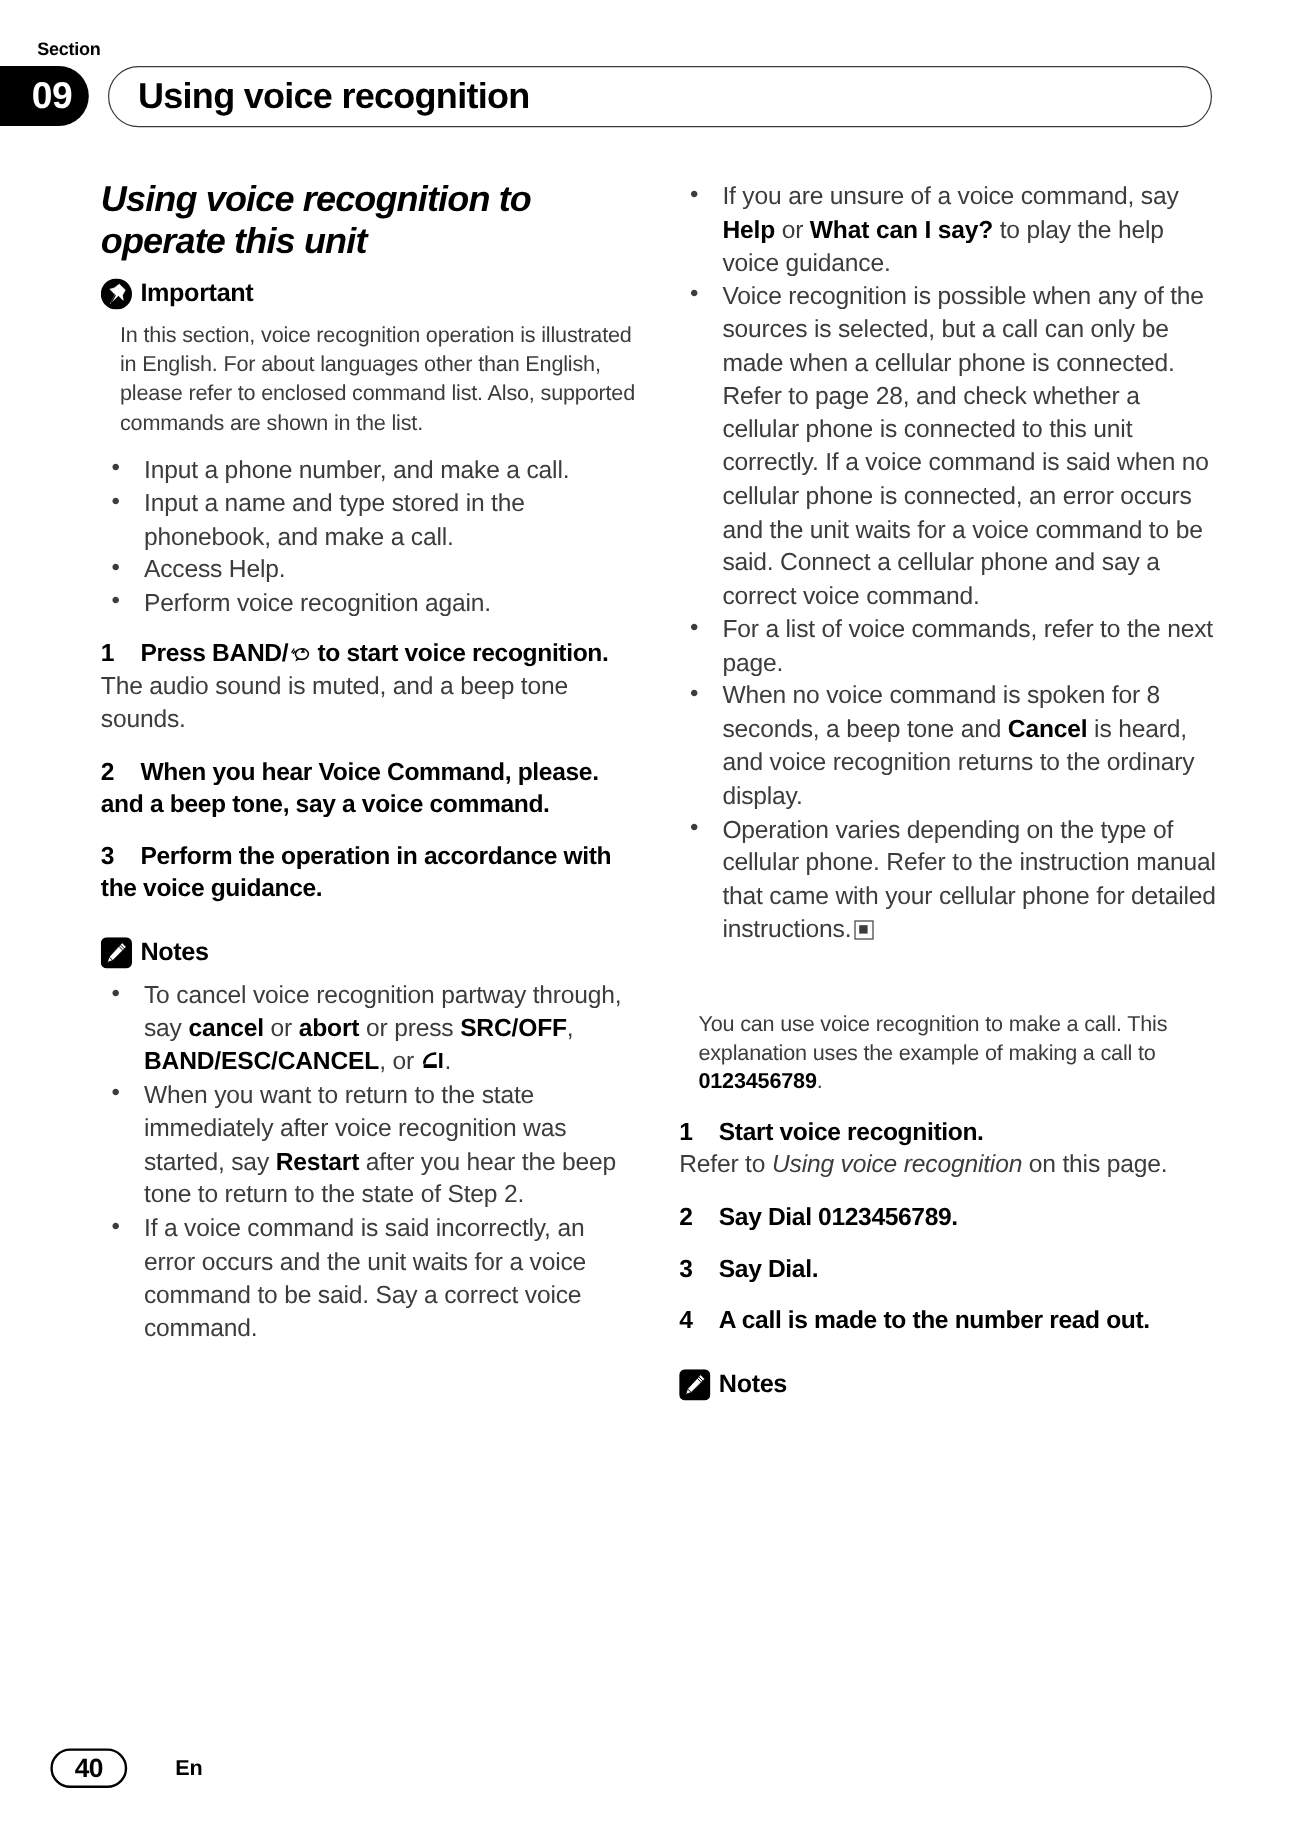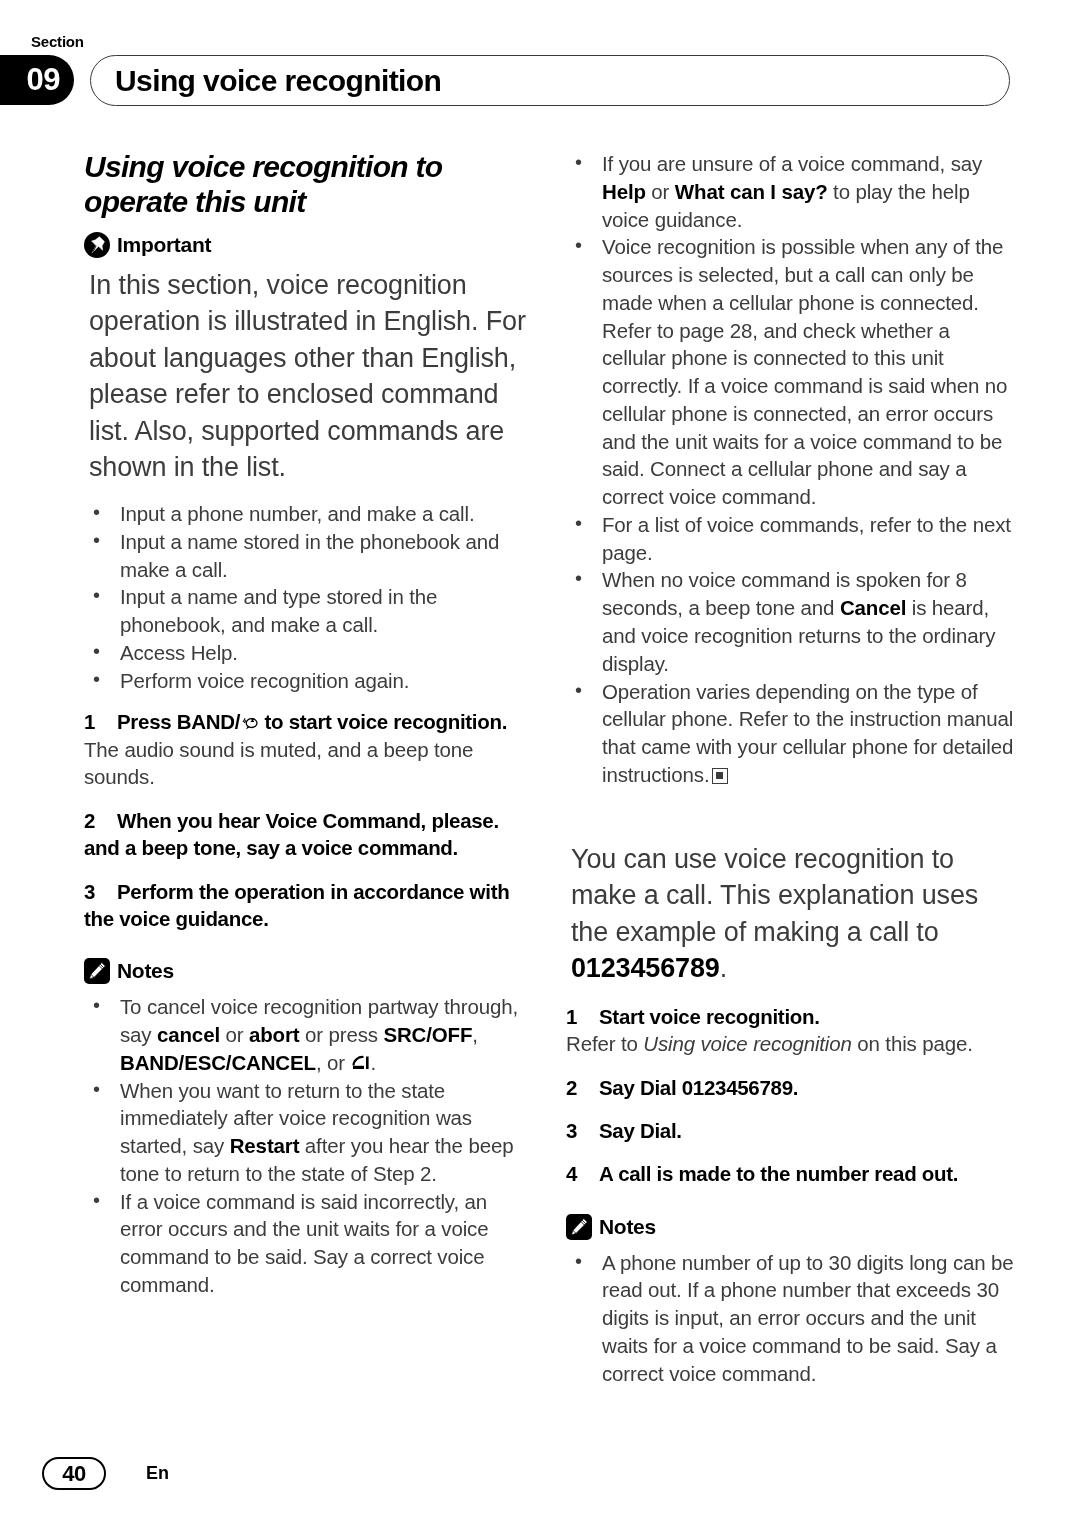--- a/index.html
+++ b/index.html
@@ -111,23 +111,23 @@
     color: #000;
   }
 
   .ic {
     flex: 0 0 auto;
     display: inline-block;
     line-height: 0;
   }
 
   p.body {
-    font-size: 27px;
+    font-size: 18px;
     line-height: 1.355;
-    margin: 0 0 14px 5px;
+    margin: 0 0 14px 16px;
     color: #3c3c3c;
     letter-spacing: -0.15px;
   }
   p.body.tight { margin-bottom: 0; }
 
   ul.bullets {
     list-style: none;
     margin: 0 0 12px 0;
     padding: 0;
   }
@@ -259,21 +259,20 @@
         </svg>
       </span>
       <span class="label">Important</span>
     </div>
 
     <p class="body">In this section, voice recognition operation is illustrated in English. For about languages other than English, please refer to enclosed command list. Also, supported commands are shown in the list.</p>
 
 
     <ul class="bullets">
       <li>Input a phone number, and make a call.</li>
-      <li>Input a name stored in the phonebook and make a call.</li>
       <li>Input a name and type stored in the phonebook, and make a call.</li>
       <li>Access Help.</li>
       <li>Perform voice recognition again.</li>
     </ul>
 
     <p class="step first">
       <span class="num">1</span><span>Press BAND/</span><span class="glyph"><svg width="19" height="19" viewBox="0 0 19 19">
             <path d="M3.0 9.0 L5.2 5.4" stroke="#000" stroke-width="1.1" fill="none"></path>
             <path d="M4.2 10.0 L6.0 7.2" stroke="#000" stroke-width="1.1" fill="none"></path>
             <ellipse cx="11.6" cy="10.1" rx="5.4" ry="4.4" fill="none" stroke="#000" stroke-width="1.3"></ellipse>
@@ -356,23 +355,20 @@
           <g fill="#fff" stroke="#000" stroke-width="0.7">
             <path d="M17.8 4.6 L21.3 8.1 L10.0 19.4 L5.4 21.0 L6.9 16.4 Z"></path>
           </g>
           <path d="M16.2 6.2 L19.7 9.7 M15.0 7.5 L18.4 11.0" stroke="#000" stroke-width="0.8" fill="none"></path>
           <path d="M6.9 16.4 L10.0 19.4" stroke="#000" stroke-width="0.8" fill="none"></path>
         </svg>
       </span>
       <span class="label">Notes</span>
     </div>
 
-    <ul class="bullets">
-      <li>A phone number of up to 30 digits long can be read out. If a phone number that exceeds 30 digits is input, an error occurs and the unit waits for a voice command to be said. Say a correct voice command.</li>
-    </ul>
 
   </div>
 </div>
 
 <div class="footer">
   <div class="page-pill">40</div>
   <div class="lang">En</div>
 </div>
 
 </body></html>

